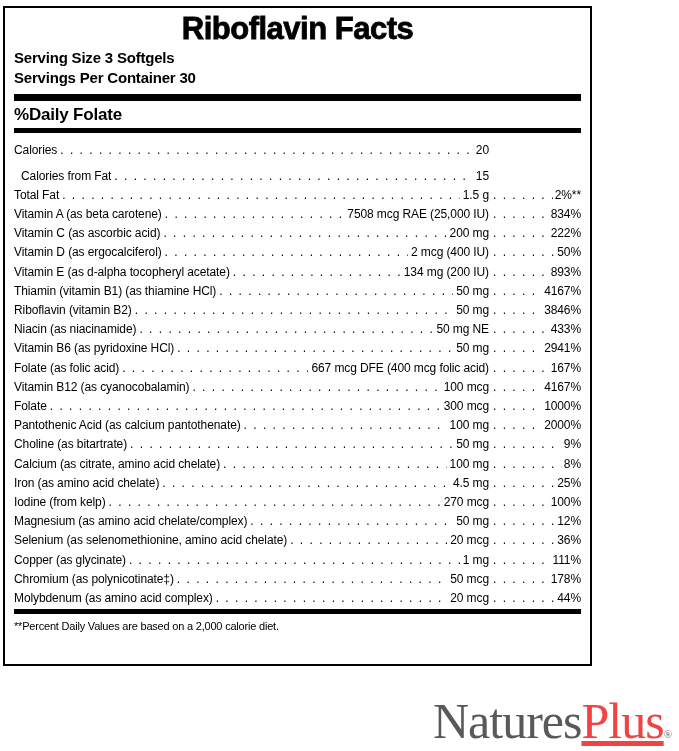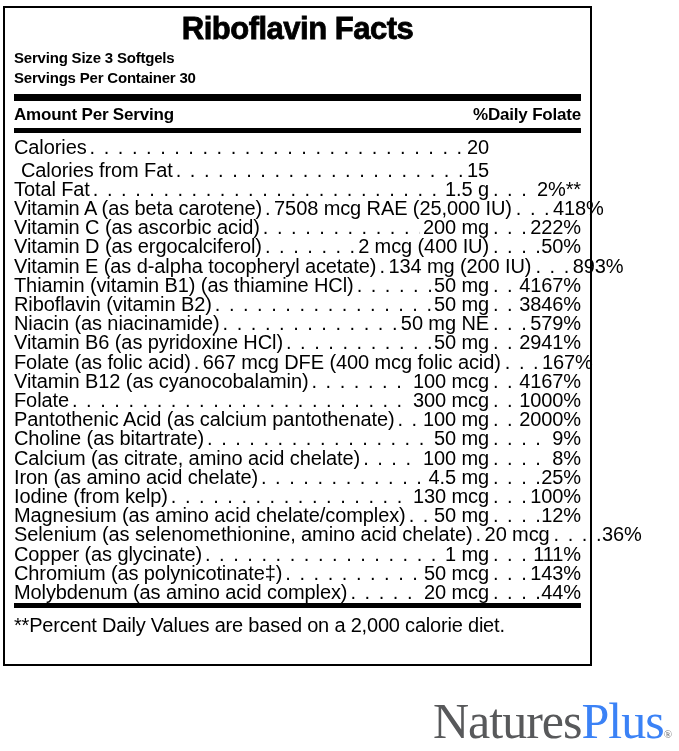--- a/index.html
+++ b/index.html
@@ -50,21 +50,21 @@
     font-weight: bold;
     letter-spacing: -0.2px;
     padding: 4px 0 3px 0;
   }
 
   
   .rows { padding-top: 2px; padding-bottom: 1px; }
   .row {
     display: flex;
     align-items: baseline;
-    font-size: 20px;
+    font-size: 12px;
     line-height: 19.2px;
     letter-spacing: -0.1px;
     white-space: nowrap;
   }
   .row .nm { flex: none; }
   .row.indent .nm { padding-left: 7px; }
   .leader {
     flex: 1 1 0;
     min-width: 6px;
     overflow: hidden;
@@ -81,21 +81,21 @@
     flex: none;
     width: 92px;
     display: flex;
     align-items: baseline;
   }
   .dvsec .leader { margin: 0 2px 0 4px; }
   .dvsec .dv { flex: none; margin-left: auto; }
   .row.nodv .dvsec .leader::before { content: ""; }
 
   .footnote {
-    font-size: 20px;
+    font-size: 11px;
     letter-spacing: -0.2px;
     padding: 6px 0 8px 0;
   }
 
   
   .brand {
     position: absolute;
     right: 7px;
     bottom: 5px;
     font-family: "Liberation Serif", serif;
@@ -119,21 +119,20 @@
 <div class="page">
 
   <div class="facts-box">
     <div class="title">Riboflavin Facts</div>
     <div class="serving-line">Serving Size 3 Softgels</div>
     <div class="serving-line">Servings Per Container 30</div>
 
     <div class="bar heavy"></div>
 
     <div class="header-row">
-      <span>Amount Per Serving</span>
       <span>%Daily Folate</span>
     </div>
 
     <div class="bar med"></div>
 
     <div class="rows" id="rows">
         <div class="row nodv">
           <span class="nm">Calories</span>
           <span class="leader"></span>
           <span class="amt">20</span>
@@ -159,21 +158,21 @@
             <span class="leader"></span>
             <span class="dv">2%**</span>
           </span>
         </div>
         <div class="row">
           <span class="nm">Vitamin A (as beta carotene)</span>
           <span class="leader"></span>
           <span class="amt">7508 mcg RAE (25,000 IU)</span>
           <span class="dvsec">
             <span class="leader"></span>
-            <span class="dv">418%</span>
+            <span class="dv">834%</span>
           </span>
         </div>
         <div class="row">
           <span class="nm">Vitamin C (as ascorbic acid)</span>
           <span class="leader"></span>
           <span class="amt">200 mg</span>
           <span class="dvsec">
             <span class="leader"></span>
             <span class="dv">222%</span>
           </span>
@@ -213,21 +212,21 @@
             <span class="leader"></span>
             <span class="dv">3846%</span>
           </span>
         </div>
         <div class="row">
           <span class="nm">Niacin (as niacinamide)</span>
           <span class="leader"></span>
           <span class="amt">50 mg NE</span>
           <span class="dvsec">
             <span class="leader"></span>
-            <span class="dv">579%</span>
+            <span class="dv">433%</span>
           </span>
         </div>
         <div class="row">
           <span class="nm">Vitamin B6 (as pyridoxine HCl)</span>
           <span class="leader"></span>
           <span class="amt">50 mg</span>
           <span class="dvsec">
             <span class="leader"></span>
             <span class="dv">2941%</span>
           </span>
@@ -291,21 +290,21 @@
           <span class="leader"></span>
           <span class="amt">4.5 mg</span>
           <span class="dvsec">
             <span class="leader"></span>
             <span class="dv">25%</span>
           </span>
         </div>
         <div class="row">
           <span class="nm">Iodine (from kelp)</span>
           <span class="leader"></span>
-          <span class="amt">130 mcg</span>
+          <span class="amt">270 mcg</span>
           <span class="dvsec">
             <span class="leader"></span>
             <span class="dv">100%</span>
           </span>
         </div>
         <div class="row">
           <span class="nm">Magnesium (as amino acid chelate/complex)</span>
           <span class="leader"></span>
           <span class="amt">50 mg</span>
           <span class="dvsec">
@@ -330,36 +329,36 @@
             <span class="leader"></span>
             <span class="dv">111%</span>
           </span>
         </div>
         <div class="row">
           <span class="nm">Chromium (as polynicotinate‡)</span>
           <span class="leader"></span>
           <span class="amt">50 mcg</span>
           <span class="dvsec">
             <span class="leader"></span>
-            <span class="dv">143%</span>
+            <span class="dv">178%</span>
           </span>
         </div>
         <div class="row">
           <span class="nm">Molybdenum (as amino acid complex)</span>
           <span class="leader"></span>
           <span class="amt">20 mcg</span>
           <span class="dvsec">
             <span class="leader"></span>
             <span class="dv">44%</span>
           </span>
         </div>
       </div>
 
     <div class="bar med"></div>
 
     <div class="footnote">**Percent Daily Values are based on a 2,000 calorie diet.</div>
   </div>
 
   <div class="brand">
-    <span class="gray" style="color: rgb(88, 89, 91);">Natures</span><span class="green" style="color: #3b82f6;">Plus</span><span class="reg">®</span>
+    <span class="gray" style="color: rgb(88, 89, 91);">Natures</span><span class="green" style="color: #ef4444; text-decoration: underline;">Plus</span><span class="reg">®</span>
   </div>
 
 </div>
 
 </body></html>

